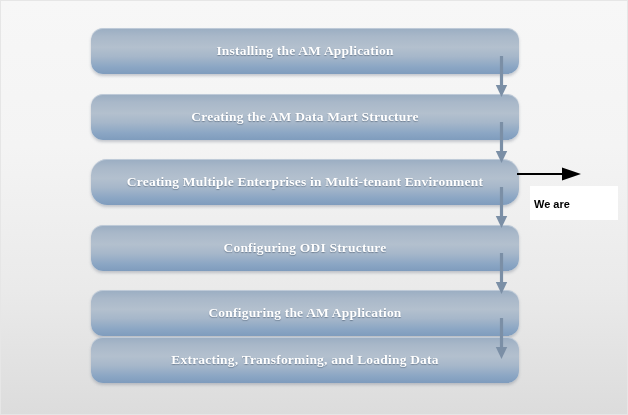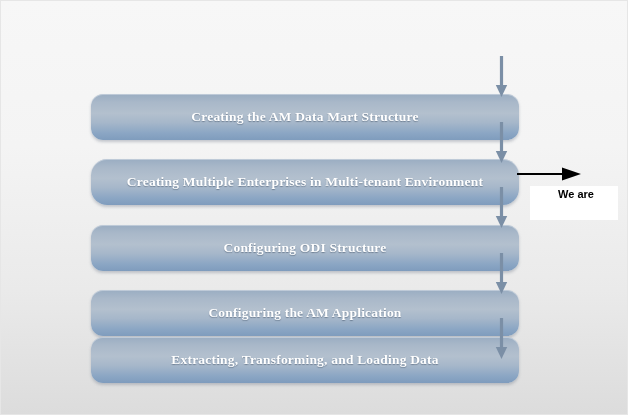--- a/index.html
+++ b/index.html
@@ -88,37 +88,40 @@
   .callout-note {
     position: absolute;
     left: 529px;
     top: 185px;
     width: 88px;
     height: 34px;
     background: #ffffff;
     box-sizing: border-box;
     padding: 2px 0 0 4px;
     display: flex;
-    flex-direction: row;
+    flex-direction: column;
     justify-content: center;
   }
   .callout-note .note-line {
     color: #000000;
     font-family: "Liberation Sans", sans-serif;
     font-weight: bold;
     font-size: 11px;
     line-height: 13px;
     white-space: nowrap;
   }
 </style>
 </head>
 <body>
 
 <div id="canvas">
 
+  <div class="flow-box box-0">
+    <span class="box-label">Installing the AM Application</span>
+  </div>
 
   <div class="flow-box box-1">
     <span class="box-label">Creating the AM Data Mart Structure</span>
   </div>
 
   <div class="flow-box box-2">
     <span class="box-label">Creating Multiple Enterprises in Multi-tenant Environment</span>
   </div>
 
   <div class="flow-box box-3">

